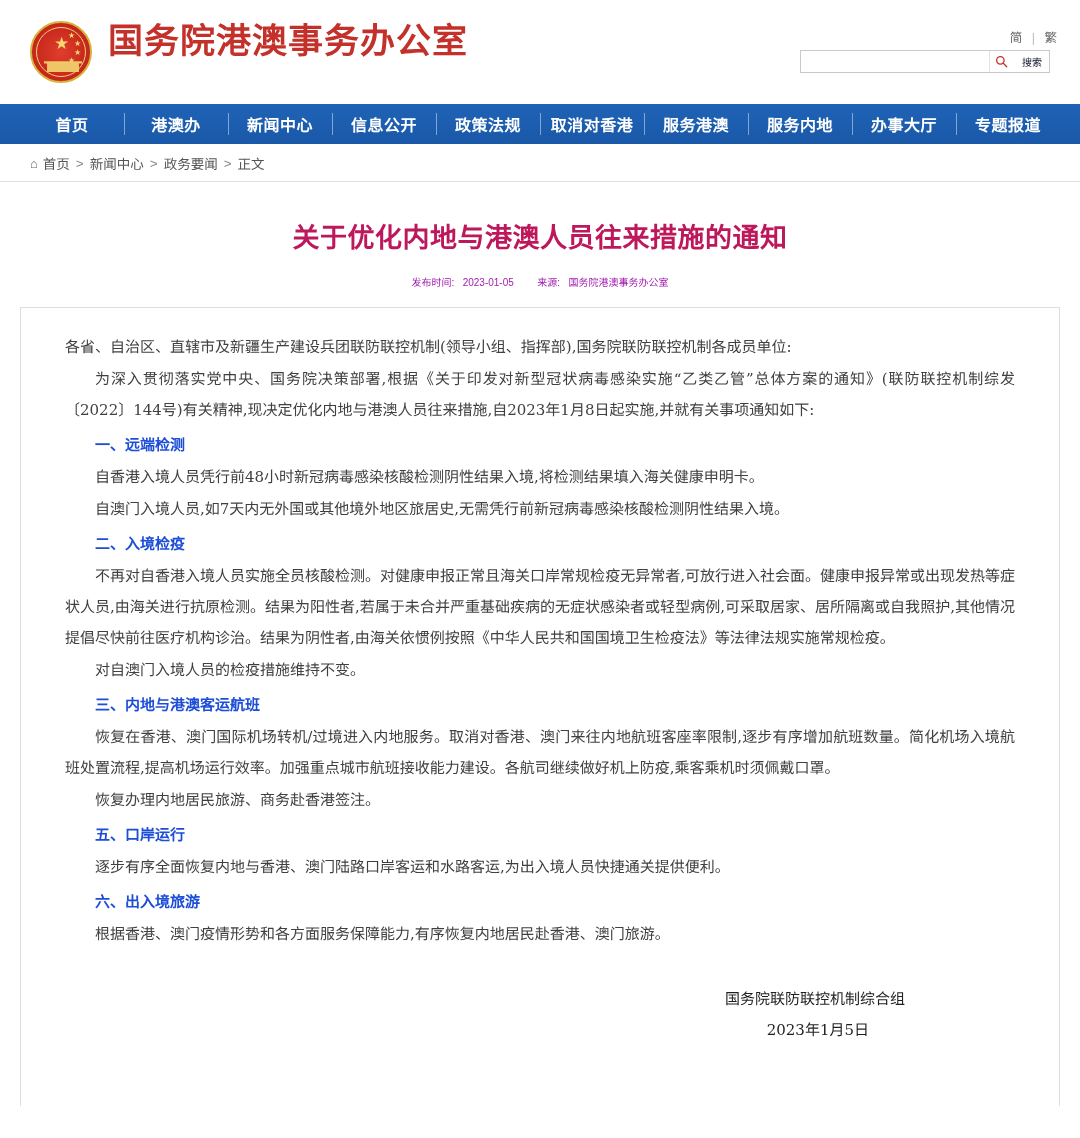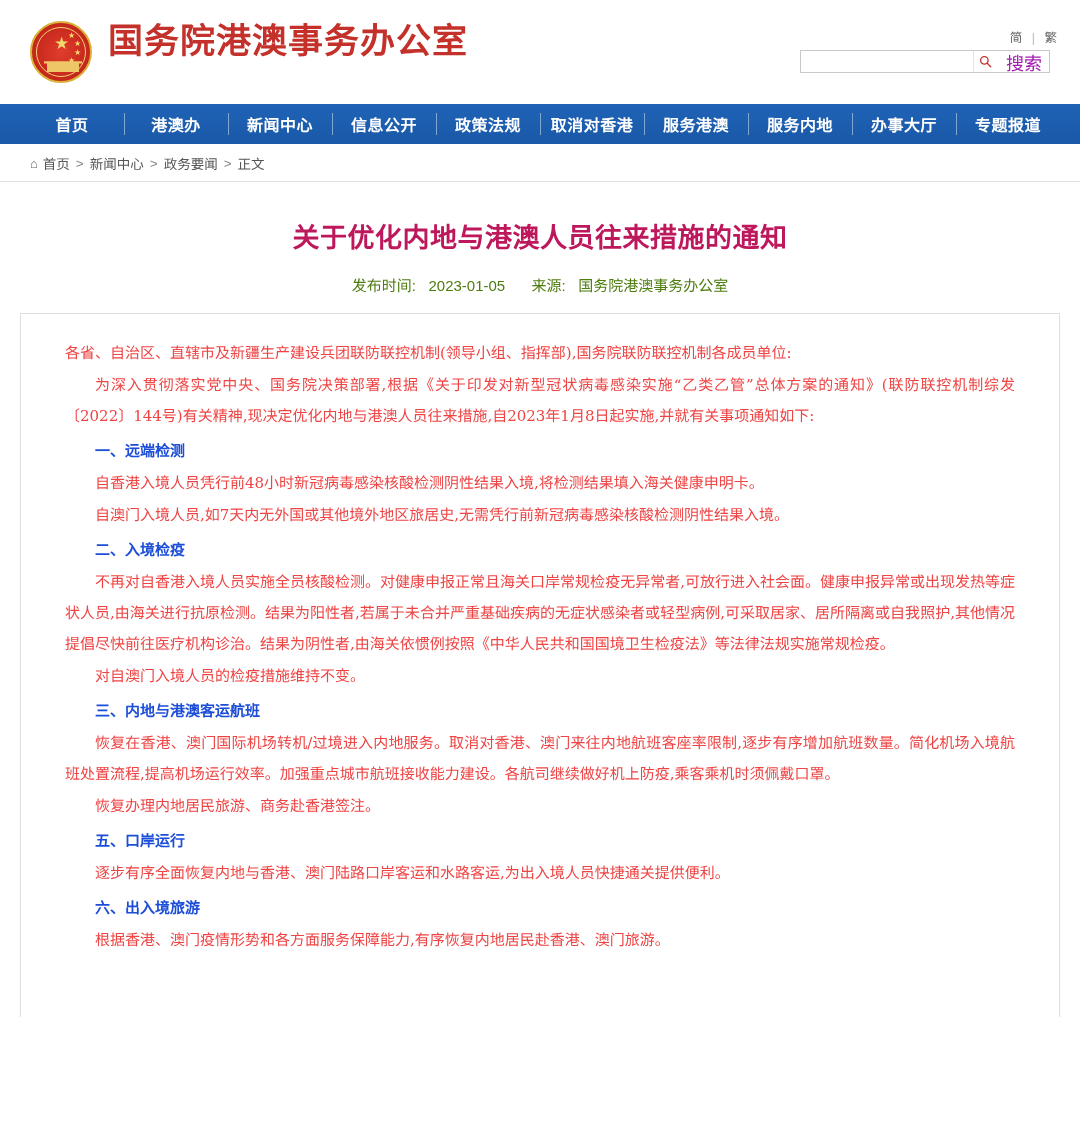--- a/index.html
+++ b/index.html
@@ -114,22 +114,22 @@
     flex: 1;
     height: 100%;
     padding: 0 6px;
     font-size: 12px;
     font-family: "Liberation Sans", sans-serif;
   }
   .search-btn {
     border: none;
     border-left: 1px solid #e3e3e3;
     background: #fff;
-    color: #a21caf;
-    font-size: 18px;
+    color: #0f172a;
+    font-size: 10px;
     padding: 0 7px 0 5px;
     cursor: pointer;
     display: flex;
     align-items: center;
     gap: 14px;
     white-space: nowrap;
     font-family: "Liberation Sans", sans-serif;
   }
   .search-btn svg { display: block; }
 
@@ -203,38 +203,38 @@
   .article-title {
     text-align: center;
     font-size: 27px;
     font-weight: bold;
     color: #be185d;
     margin: 34px 0 0 0;
     letter-spacing: .5px;
   }
   .article-meta {
     text-align: center;
-    font-size: 15px;
-    color: #4d7c0f;
+    font-size: 10px;
+    color: #a21caf;
     margin-top: 19px;
     margin-bottom: 18px;
   }
   .article-meta .sep { display: inline-block; width: 18px; }
 
   .article-body {
     border: 1px solid #dedede;
     border-bottom: none;
     padding: 24px 44px 60px 44px;
     min-height: 560px;
   }
   .article-body p {
     font-family: "DejaVu Serif", "Liberation Serif", serif;
     font-size: 15px;
     line-height: 31px;
-    color: #ef4444;
+    color: #404040;
     margin: 0 0 1px 0;
     text-align: justify;
   }
   .article-body p.indent { text-indent: 2em; }
   .article-body h3 {
     font-family: "DejaVu Serif", "Liberation Serif", serif;
     font-size: 15px;
     font-weight: bold;
     color: #1d4ed8;
     margin: 4px 0 1px 0;
@@ -346,14 +346,18 @@
       <h3>二、入境检疫</h3>
       <p class="indent">不再对自香港入境人员实施全员核酸检测。对健康申报正常且海关口岸常规检疫无异常者,可放行进入社会面。健康申报异常或出现发热等症状人员,由海关进行抗原检测。结果为阳性者,若属于未合并严重基础疾病的无症状感染者或轻型病例,可采取居家、居所隔离或自我照护,其他情况提倡尽快前往医疗机构诊治。结果为阴性者,由海关依惯例按照《中华人民共和国国境卫生检疫法》等法律法规实施常规检疫。</p>
       <p class="indent">对自澳门入境人员的检疫措施维持不变。</p>
       <h3>三、内地与港澳客运航班</h3>
       <p class="indent">恢复在香港、澳门国际机场转机/过境进入内地服务。取消对香港、澳门来往内地航班客座率限制,逐步有序增加航班数量。简化机场入境航班处置流程,提高机场运行效率。加强重点城市航班接收能力建设。各航司继续做好机上防疫,乘客乘机时须佩戴口罩。</p>
       <p class="indent">恢复办理内地居民旅游、商务赴香港签注。</p>
       <h3>五、口岸运行</h3>
       <p class="indent">逐步有序全面恢复内地与香港、澳门陆路口岸客运和水路客运,为出入境人员快捷通关提供便利。</p>
       <h3>六、出入境旅游</h3>
       <p class="indent">根据香港、澳门疫情形势和各方面服务保障能力,有序恢复内地居民赴香港、澳门旅游。</p>
+      <div class="signature">
+      <p>国务院联防联控机制综合组</p>
+      <p class="date">2023年1月5日</p>
+    </div>
   </div>
 </main>
 
 </body></html>

